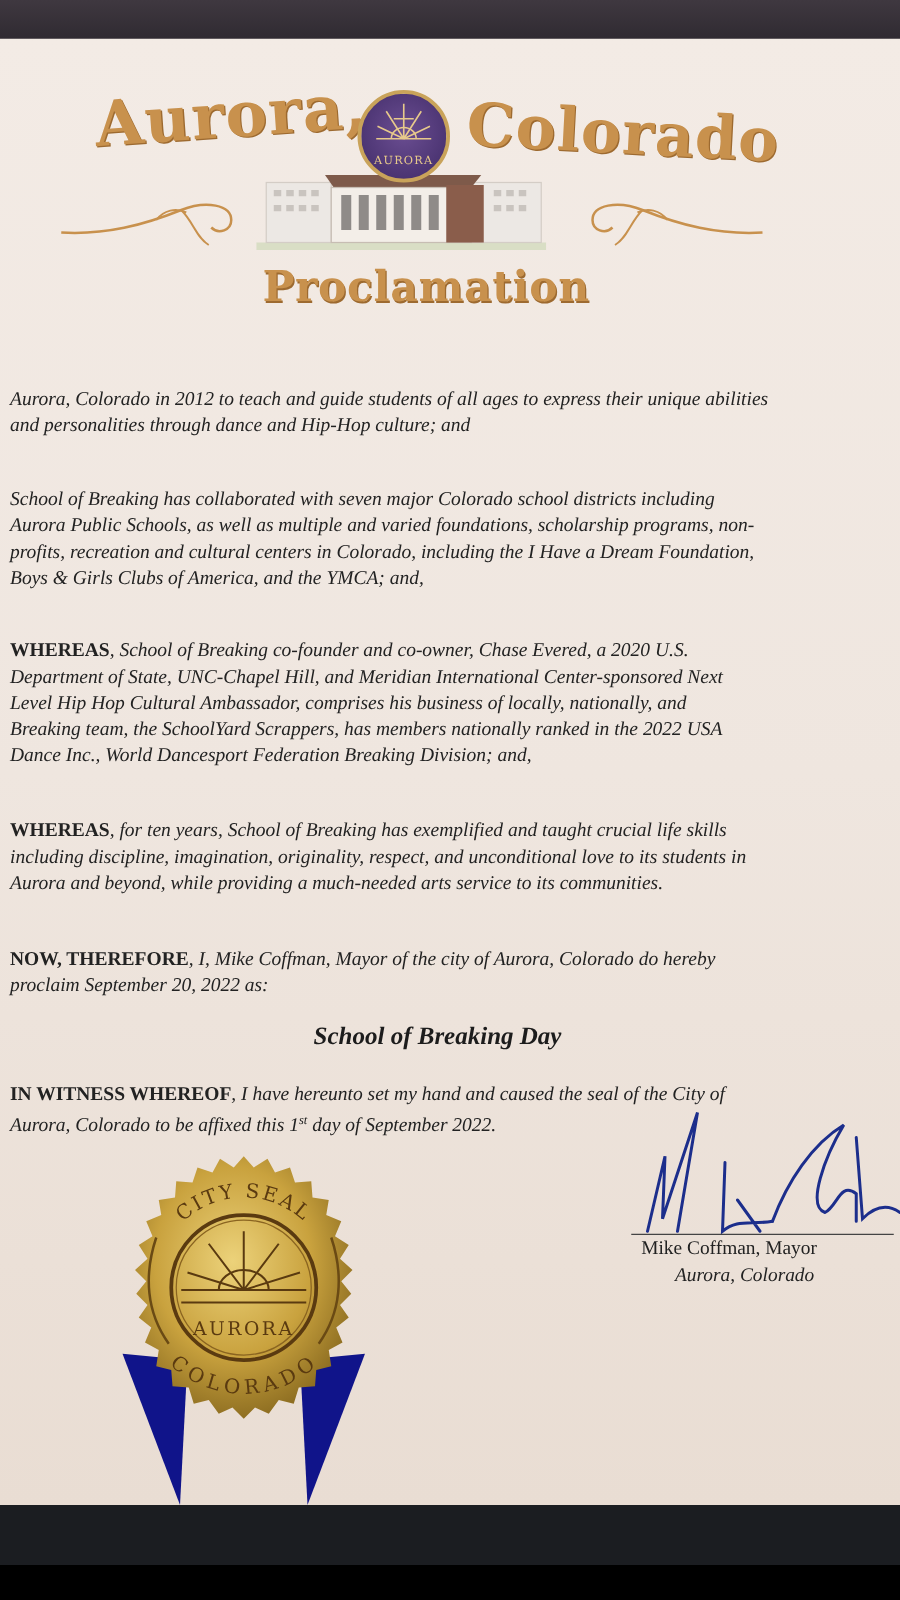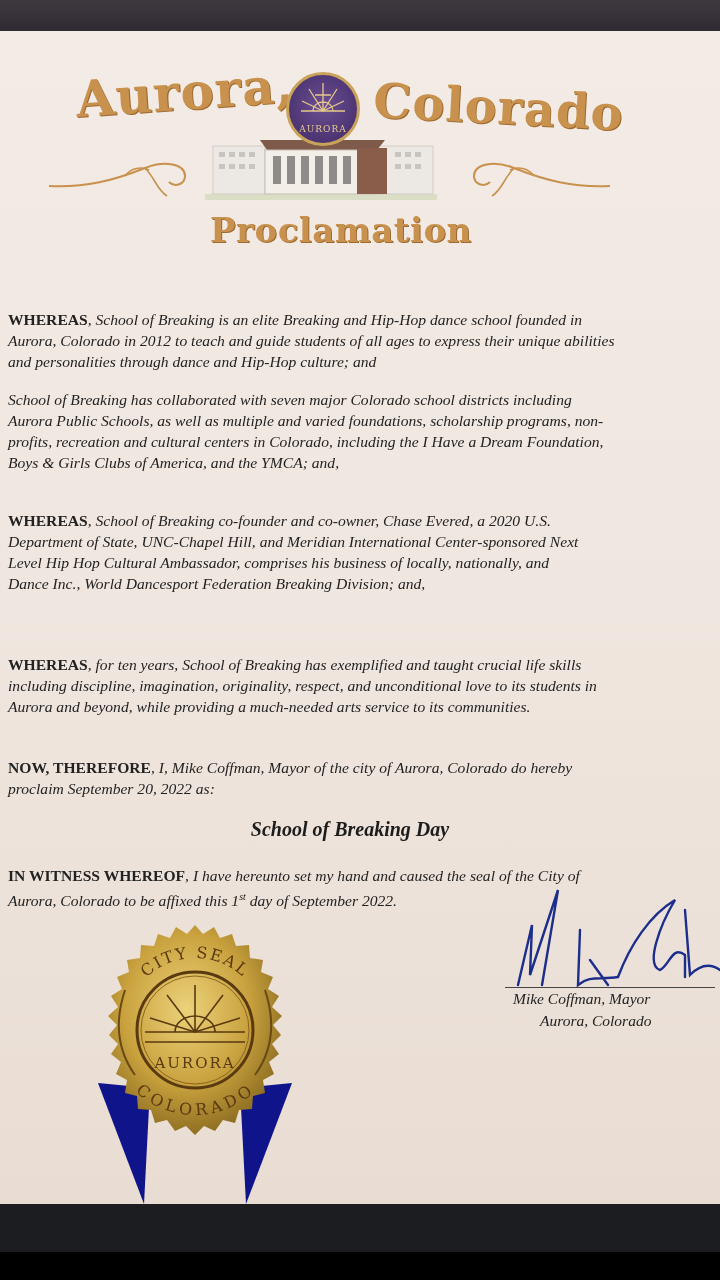--- a/index.html
+++ b/index.html
@@ -12,21 +12,21 @@
   .h-colorado { left:372px; top:72px; font-size:48px; transform:rotate(3deg); transform-origin:left bottom; }
   .h-procl { left:210px; top:210px; font-size:34px; letter-spacing:0.5px; }
   .emblem { position:absolute; left:286px; top:72px; width:74px; height:74px; border-radius:50%; background:radial-gradient(circle at 50% 45%,#6b4e92,#3f2a66); border:3px solid #c9a35a; box-sizing:border-box; display:flex; align-items:flex-end; justify-content:center; }
   .emblem-text { font-size:9px; color:#e7c98b; letter-spacing:1px; margin-bottom:9px; font-family:"DejaVu Serif", serif; }
   .building { position:absolute; left:205px; top:128px; width:232px; height:72px; }
   .scroll { position:absolute; top:150px; }
   .body-text { position:absolute; left:8px; width:700px; font-style:italic; font-size:15.6px; line-height:21px; color:#222; }
   .body-text b { font-style:normal; font-weight:bold; }
   .day-title { position:absolute; left:0; width:700px; top:818px; text-align:center; font-weight:bold; font-style:italic; font-size:20px; color:#1c1c1c; }
   .sig-line { position:absolute; left:505px; top:987px; width:210px; height:1px; background:#444; }
-  .sig-name { position:absolute; left:513px; top:990px; font-style:italic; font-size:15.5px; color:#222; }
+  .sig-name { position:absolute; left:513px; top:990px; font-size:15.5px; color:#222; }
   .sig-city { position:absolute; left:540px; top:1012px; font-style:italic; font-size:15.5px; color:#222; }
   .seal { position:absolute; left:80px; top:918px; width:230px; height:290px; }
 </style>
 </head>
 <body>
 
 <div class="top-band"></div>
 
 <div class="paper"></div>
 
@@ -84,36 +84,36 @@
 </svg>
 <svg class="scroll" style="left:460px" width="155" height="55" viewBox="0 0 155 55">
   <path d="M150 36 C114 38 84 30 54 18 C34 10 14 14 14 26 C14 34 24 38 30 32" stroke="#c8914d" stroke-width="2" fill="none"></path>
   <path d="M54 18 C44 28 42 40 32 46" stroke="#c8914d" stroke-width="1.6" fill="none"></path>
   <path d="M74 26 C68 18 58 16 50 20" stroke="#c8914d" stroke-width="1.6" fill="none"></path>
 </svg>
 
 <div class="heading-word h-procl">Proclamation</div>
 
 <div class="body-text" style="top:309px">
-  <div><b>WHEREAS</b><span>, School of Breaking is an elite Breaking and Hip-Hop dance school founded in</span></div>
   <div>Aurora, Colorado in 2012 to teach and guide students of all ages to express their unique abilities</div>
   <div>and personalities through dance and Hip-Hop culture; and</div>
 </div>
 
 <div class="body-text" style="top:389px">
   <div>School of Breaking has collaborated with seven major Colorado school districts including</div>
   <div>Aurora Public Schools, as well as multiple and varied foundations, scholarship programs, non-</div>
   <div>profits, recreation and cultural centers in Colorado, including the I Have a Dream Foundation,</div>
   <div>Boys &amp; Girls Clubs of America, and the YMCA; and,</div>
 </div>
 
 <div class="body-text" style="top:510px">
   <div><b>WHEREAS</b><span>, School of Breaking co-founder and co-owner, Chase Evered, a 2020 U.S.</span></div>
   <div>Department of State, UNC-Chapel Hill, and Meridian International Center-sponsored Next</div>
   <div>Level Hip Hop Cultural Ambassador, comprises his business of locally, nationally, and</div>
+  <div>Breaking team, the SchoolYard Scrappers, has members nationally ranked in the 2022 USA</div>
   <div>Dance Inc., World Dancesport Federation Breaking Division; and,</div>
 </div>
 
 <div class="body-text" style="top:654px">
   <div><b>WHEREAS</b><span>, for ten years, School of Breaking has exemplified and taught crucial life skills</span></div>
   <div>including discipline, imagination, originality, respect, and unconditional love to its students in</div>
   <div>Aurora and beyond, while providing a much-needed arts service to its communities.</div>
 </div>
 
 <div class="body-text" style="top:757px">

